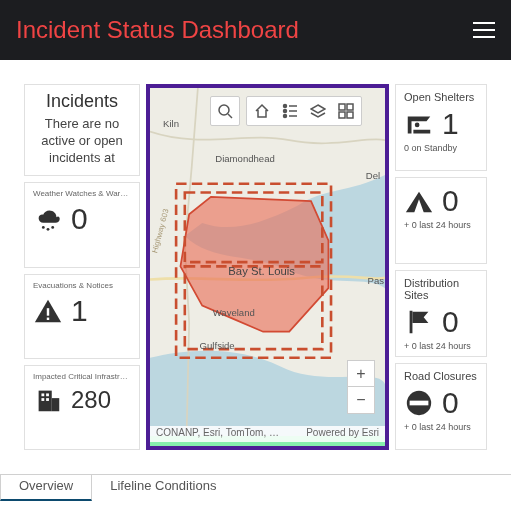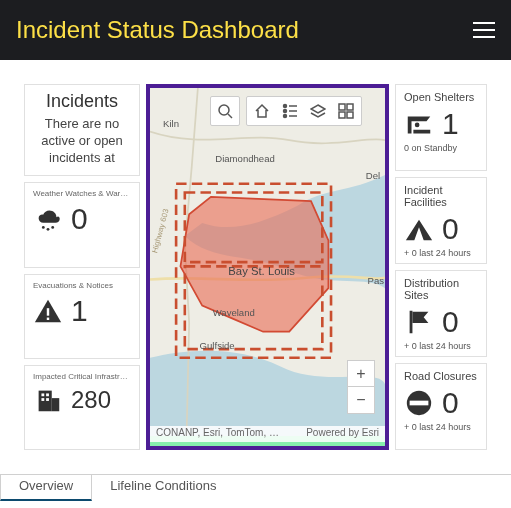--- a/index.html
+++ b/index.html
@@ -1,18 +1,18 @@
 <!DOCTYPE html>
 <html><head>
 <meta charset="utf-8">
 <style>
 * { box-sizing: border-box; margin: 0; padding: 0; }
 body { font-family: "Avenir Next", -apple-system, "Segoe UI", sans-serif; background: #fff; width: 511px; height: 508px; overflow: hidden; color: #323232; }
 
-.header { background: #1c1d20; color: #fde047; height: 60px; display: flex; align-items: center; justify-content: space-between; padding: 0 16px; }
+.header { background: #1c1d20; color: #ef4444; height: 60px; display: flex; align-items: center; justify-content: space-between; padding: 0 16px; }
 .header-title { font-size: 24px; font-weight: 300; }
 .hamburger { width: 22px; height: 16px; display: flex; flex-direction: column; justify-content: space-between; cursor: pointer; }
 .hamburger span { height: 2px; background: #fff; }
 
 .main { display: flex; padding: 24px; gap: 6px; height: 414px; }
 .col-left { width: 116px; display: flex; flex-direction: column; gap: 6px; }
 .col-mid { flex: 1; position: relative; background: #86efac; border: 4px solid #4c1d95; overflow: hidden; }
 .col-right { width: 92px; display: flex; flex-direction: column; gap: 6px; }
 
 .card { background: #fff; border: 1px solid #e0e0e0; padding: 6px 8px; display: flex; flex-direction: column; flex: 1; min-height: 0; }
@@ -198,21 +198,20 @@
       <div class="rcard-row">
         <svg viewBox="0 0 32 32">
             <path fill="#323232" d="M4 8h24l-4 5H4zM4 13h4v13H4zM10 22h18v4H10z"></path>
             <circle fill="#323232" cx="14" cy="17" r="2.5"></circle>
           </svg>
         <div class="num">1</div>
       </div>
       <div class="rcard-sub">0 on Standby</div>
     </div>
     <div class="card">
-      <div class="rcard-title">Incident Facilities</div>
       <div class="rcard-row">
         <svg viewBox="0 0 32 32">
             <path fill="#323232" d="M16 6 30 28H2zM16 14l-5 14h10z"></path>
           </svg>
         <div class="num">0</div>
       </div>
       <div class="rcard-sub">+ 0 last 24 hours</div>
     </div>
     <div class="card">
       <div class="rcard-title">Distribution Sites</div>

